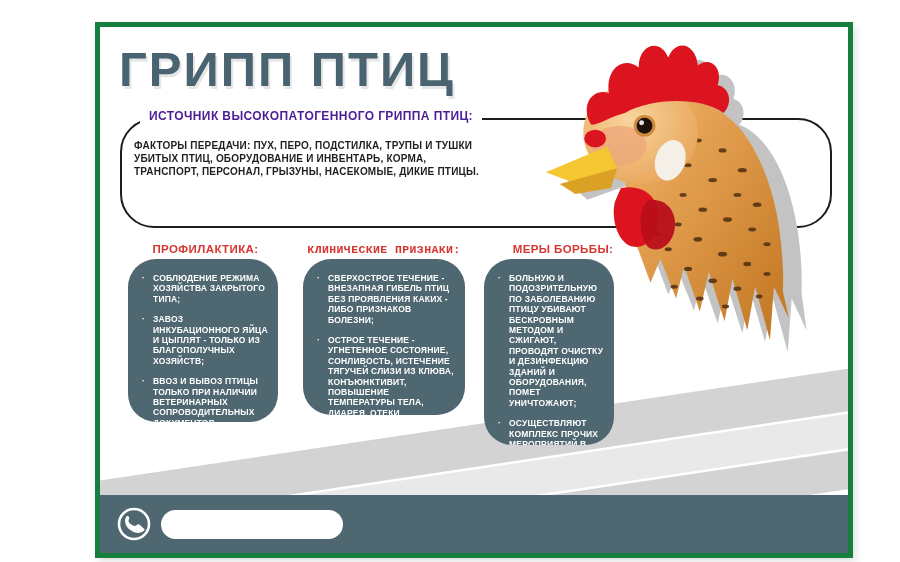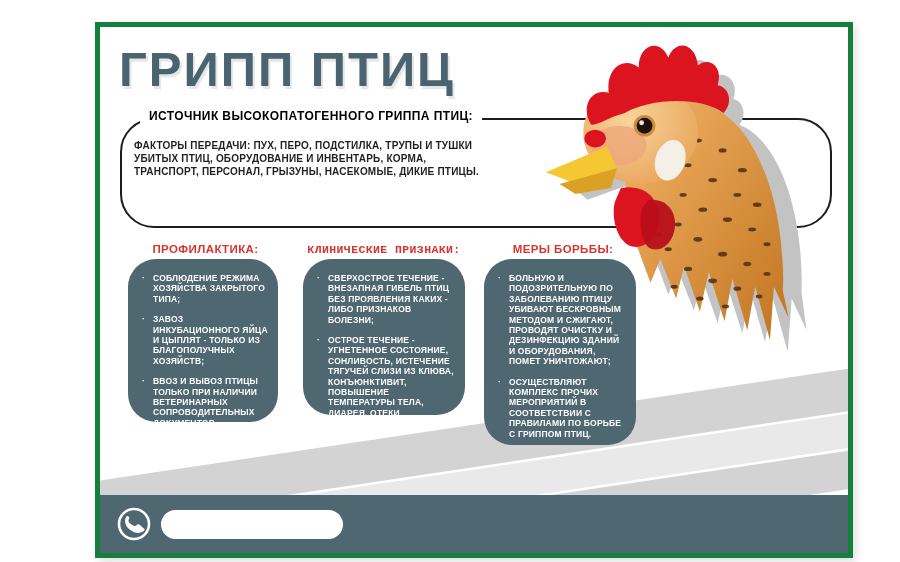--- a/index.html
+++ b/index.html
@@ -16,38 +16,38 @@
 
   
   .title{position:absolute;left:19px;top:14px;margin:0;z-index:2;
          font-size:49px;font-weight:800;letter-spacing:2px;color:#496371;
          text-shadow:2px 3px 0 #e6e6e6;}
 
   
   .source-box{position:absolute;left:20px;top:91px;width:708px;height:106px;
               border:2px solid #1d1d1d;border-radius:34px;z-index:2;background:transparent;}
   .source-heading{position:absolute;left:40px;top:82px;z-index:3;background:#ffffff;
-                  padding:0 9px;font-size:12px;font-weight:bold;letter-spacing:0.4px;color:#000000;}
+                  padding:0 9px;font-size:12px;font-weight:bold;letter-spacing:0.4px;color:#4c1d95;}
   .source-text{position:absolute;left:34px;top:112px;width:350px;z-index:3;
                font-size:10px;font-weight:bold;line-height:13px;color:#1f1f1f;letter-spacing:0.2px;}
   .source-text p{margin:0 0 12px 0;}
 
   
   .col-header{position:absolute;top:216px;z-index:3;text-align:center;
               font-size:11.5px;font-weight:bold;letter-spacing:0.4px;color:#d6362f;}
   .col-header.c1{left:28px;width:155px;}
   .col-header.c2{left:203px;width:162px;font-family:Liberation Mono, monospace;}
   .col-header.c3{left:384px;width:158px;}
 
   
   .infobox{position:absolute;top:232px;z-index:3;background:#4e6771;border-radius:28px;
            padding:14px 9px 10px 12px;box-sizing:border-box;overflow:hidden;}
   .infobox.b1{left:28px;width:150px;height:163px;}
   .infobox.b2{left:203px;width:162px;height:156px;}
-  .infobox.b3{left:384px;width:152px;height:186px;}
+  .infobox.b3{left:384px;width:130px;height:186px;}
   .bx-item{position:relative;padding-left:13px;margin-bottom:10px;
            color:#ffffff;font-size:8.5px;font-weight:bold;line-height:10.4px;letter-spacing:0.2px;}
   .bx-item::before{content:"·";position:absolute;left:2px;top:0;font-weight:bold;}
 
   
   .chicken{position:absolute;left:430px;top:-8px;width:316px;height:332px;z-index:4;}
 
   
   .bar{position:absolute;left:0;top:468px;width:748px;height:58px;background:#4e6771;z-index:5;
        display:flex;align-items:center;}

